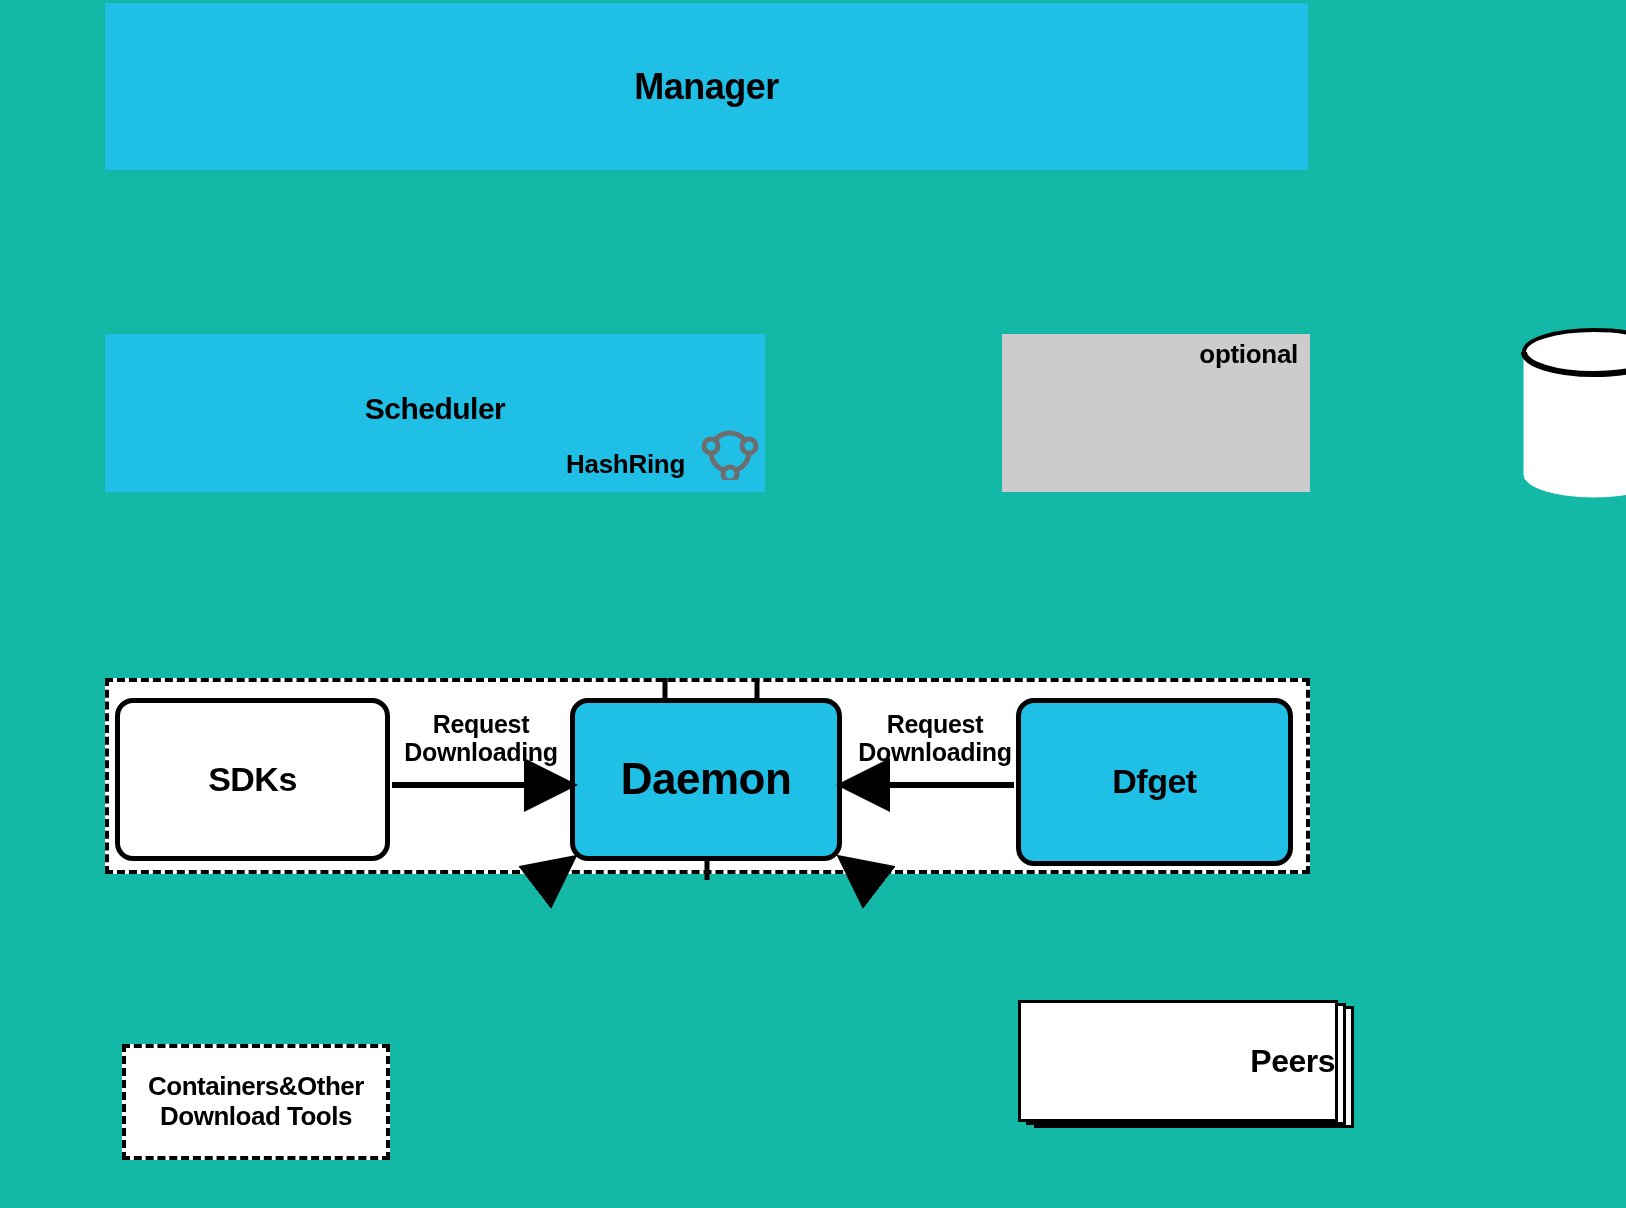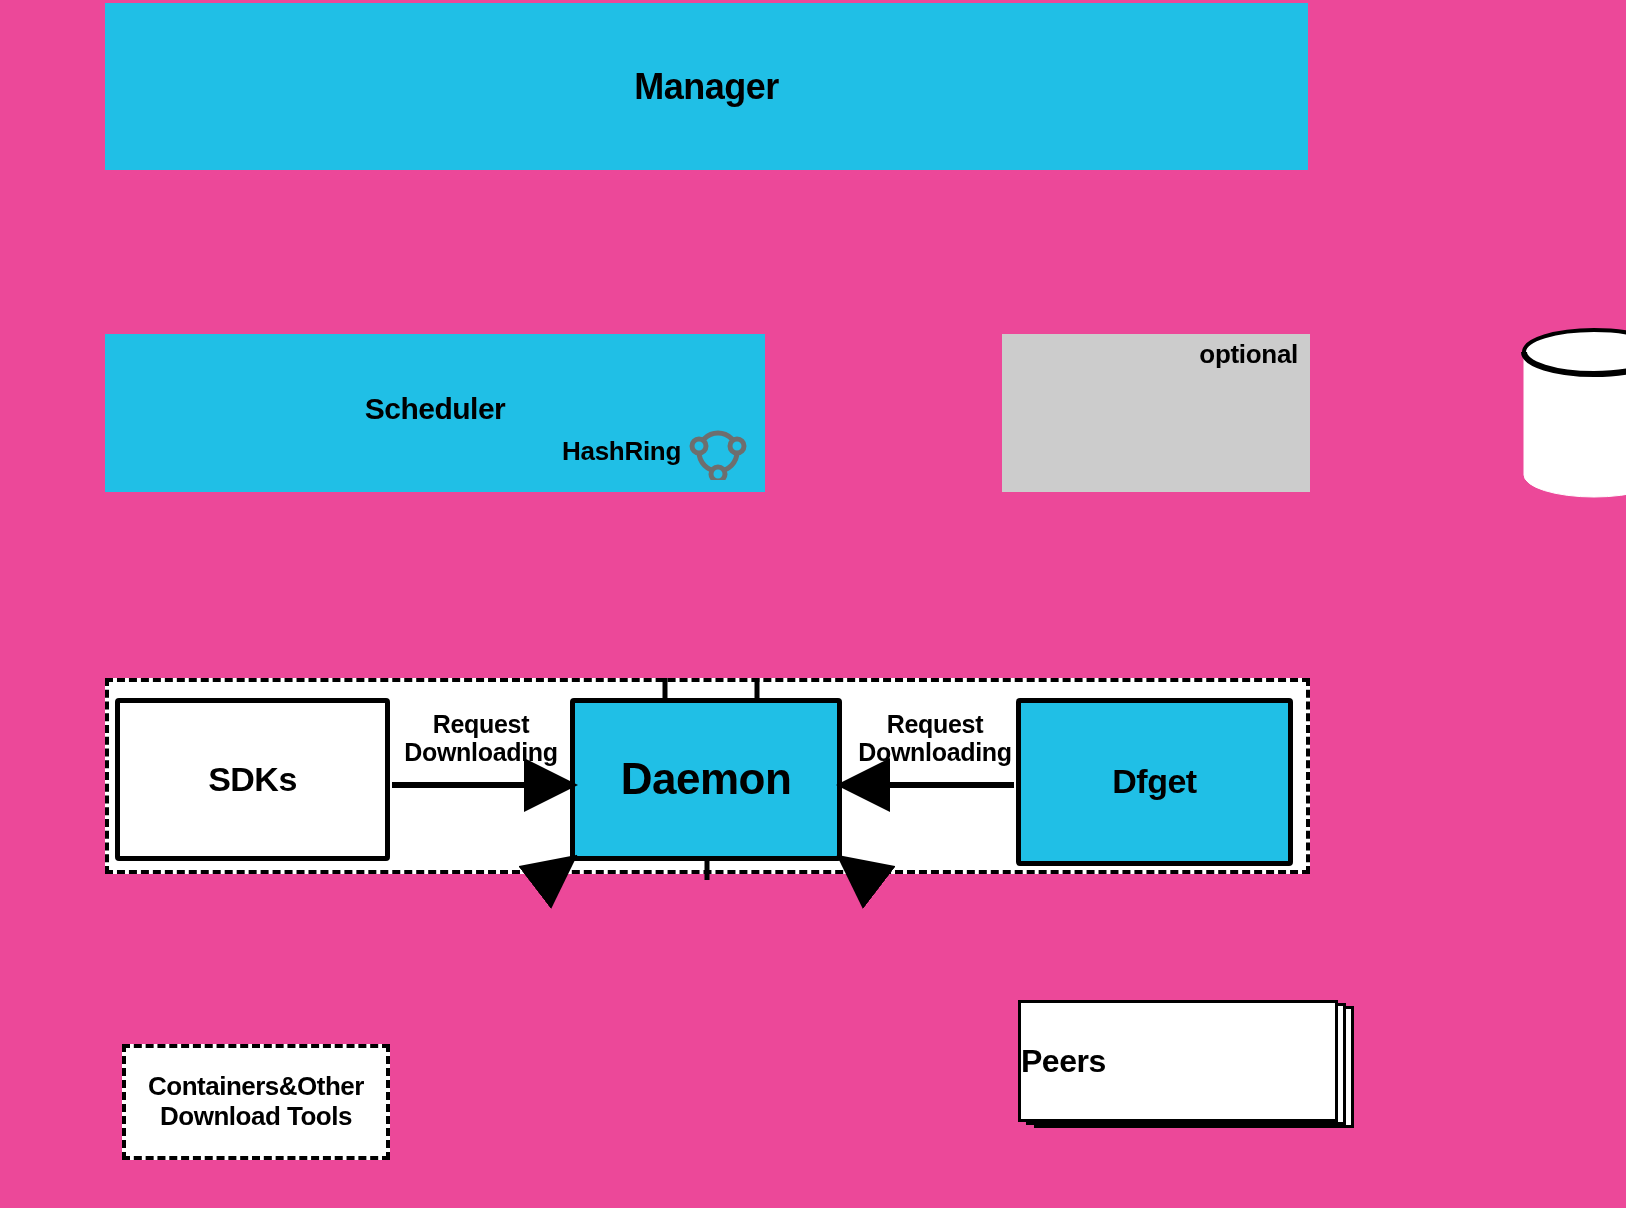--- a/index.html
+++ b/index.html
@@ -4,21 +4,21 @@
 <style>
   html, body {
     margin: 0;
     padding: 0;
     background: #000000;
   }
   #canvas {
     position: relative;
     width: 1626px;
     height: 1208px;
-    background: #ec4899;
+    background: #14b8a6;
     overflow: hidden;
     font-family: "Liberation Sans", sans-serif;
   }
 
   
   .box {
     position: absolute;
     box-sizing: border-box;
     display: flex;
     align-items: center;
@@ -51,25 +51,25 @@
     left: 0; right: 0;
     top: 58px;
     font-size: 30px;
     font-weight: bold;
     color: #000;
     text-align: center;
     letter-spacing: -0.5px;
   }
   #hashring-group {
     position: absolute;
-    right: 18px;
+    right: 6px;
     bottom: 12px;
     display: flex;
-    align-items: center;
-    gap: 8px;
+    align-items: flex-end;
+    gap: 16px;
   }
   #hashring-label {
     font-size: 26px;
     font-weight: bold;
     color: #000;
     letter-spacing: -0.3px;
   }
   #hashring-icon { display: block; }
 
   
@@ -111,21 +111,21 @@
     background: #FFFFFF;
     border: 4px dashed #000000;
     box-sizing: border-box;
   }
 
   
   .rbox {
     position: absolute;
     box-sizing: border-box;
     border: 5px solid #000000;
-    border-radius: 4px;
+    border-radius: 18px;
     display: flex;
     align-items: center;
     justify-content: center;
   }
   #sdks-box {
     left: 115px; top: 698px;
     width: 275px; height: 163px;
     background: #FFFFFF;
   }
   #sdks-box .label { font-size: 34px; }
@@ -186,21 +186,21 @@
     position: absolute;
     box-sizing: border-box;
     background: #FFFFFF;
     border: 3px solid #000000;
     width: 320px; height: 122px;
   }
   #peer-sheet-3 { left: 16px; top: 6px; }
   #peer-sheet-2 { left: 8px; top: 3px; }
   #peer-sheet-1 {
     left: 0px; top: 0px;
-    display: flex; align-items: center; justify-content: flex-start;
+    display: flex; align-items: center; justify-content: flex-end;
   }
   #peer-sheet-1 .label { font-size: 32px; }
 </style>
 </head>
 <body>
 
 <div id="canvas">
 
   <div class="box" id="manager-box">
     <div class="label">Manager</div>

